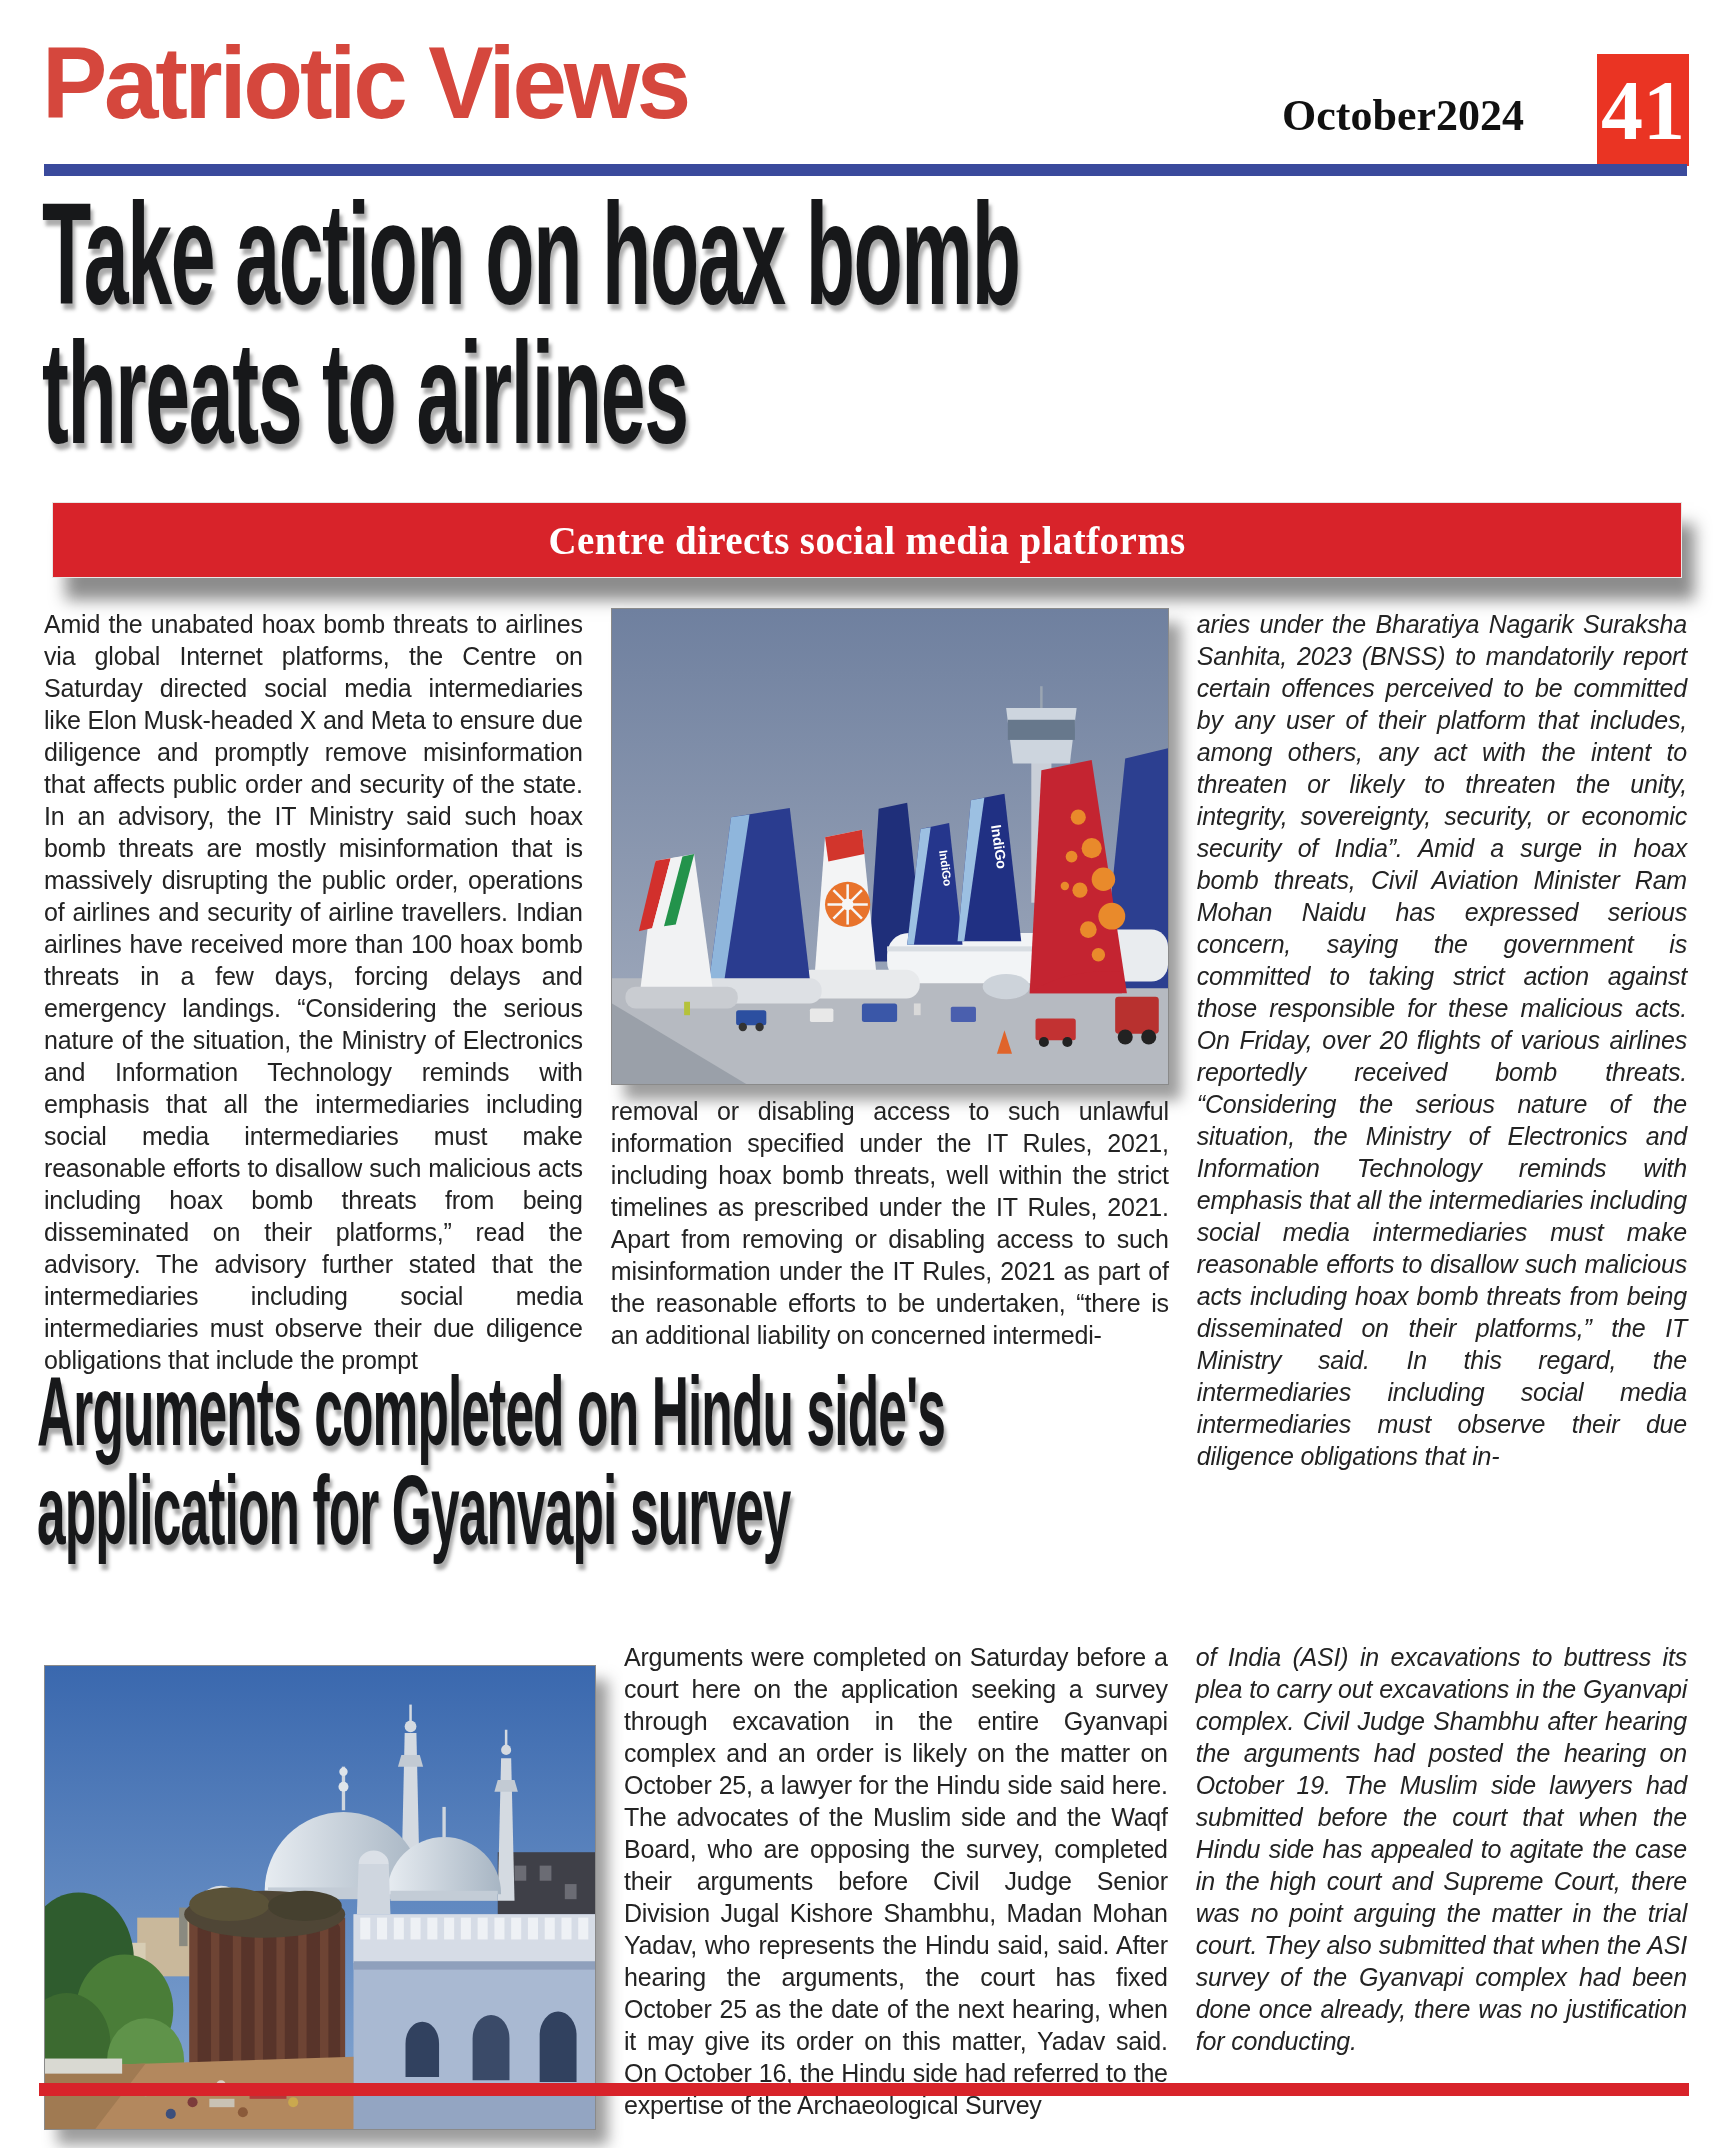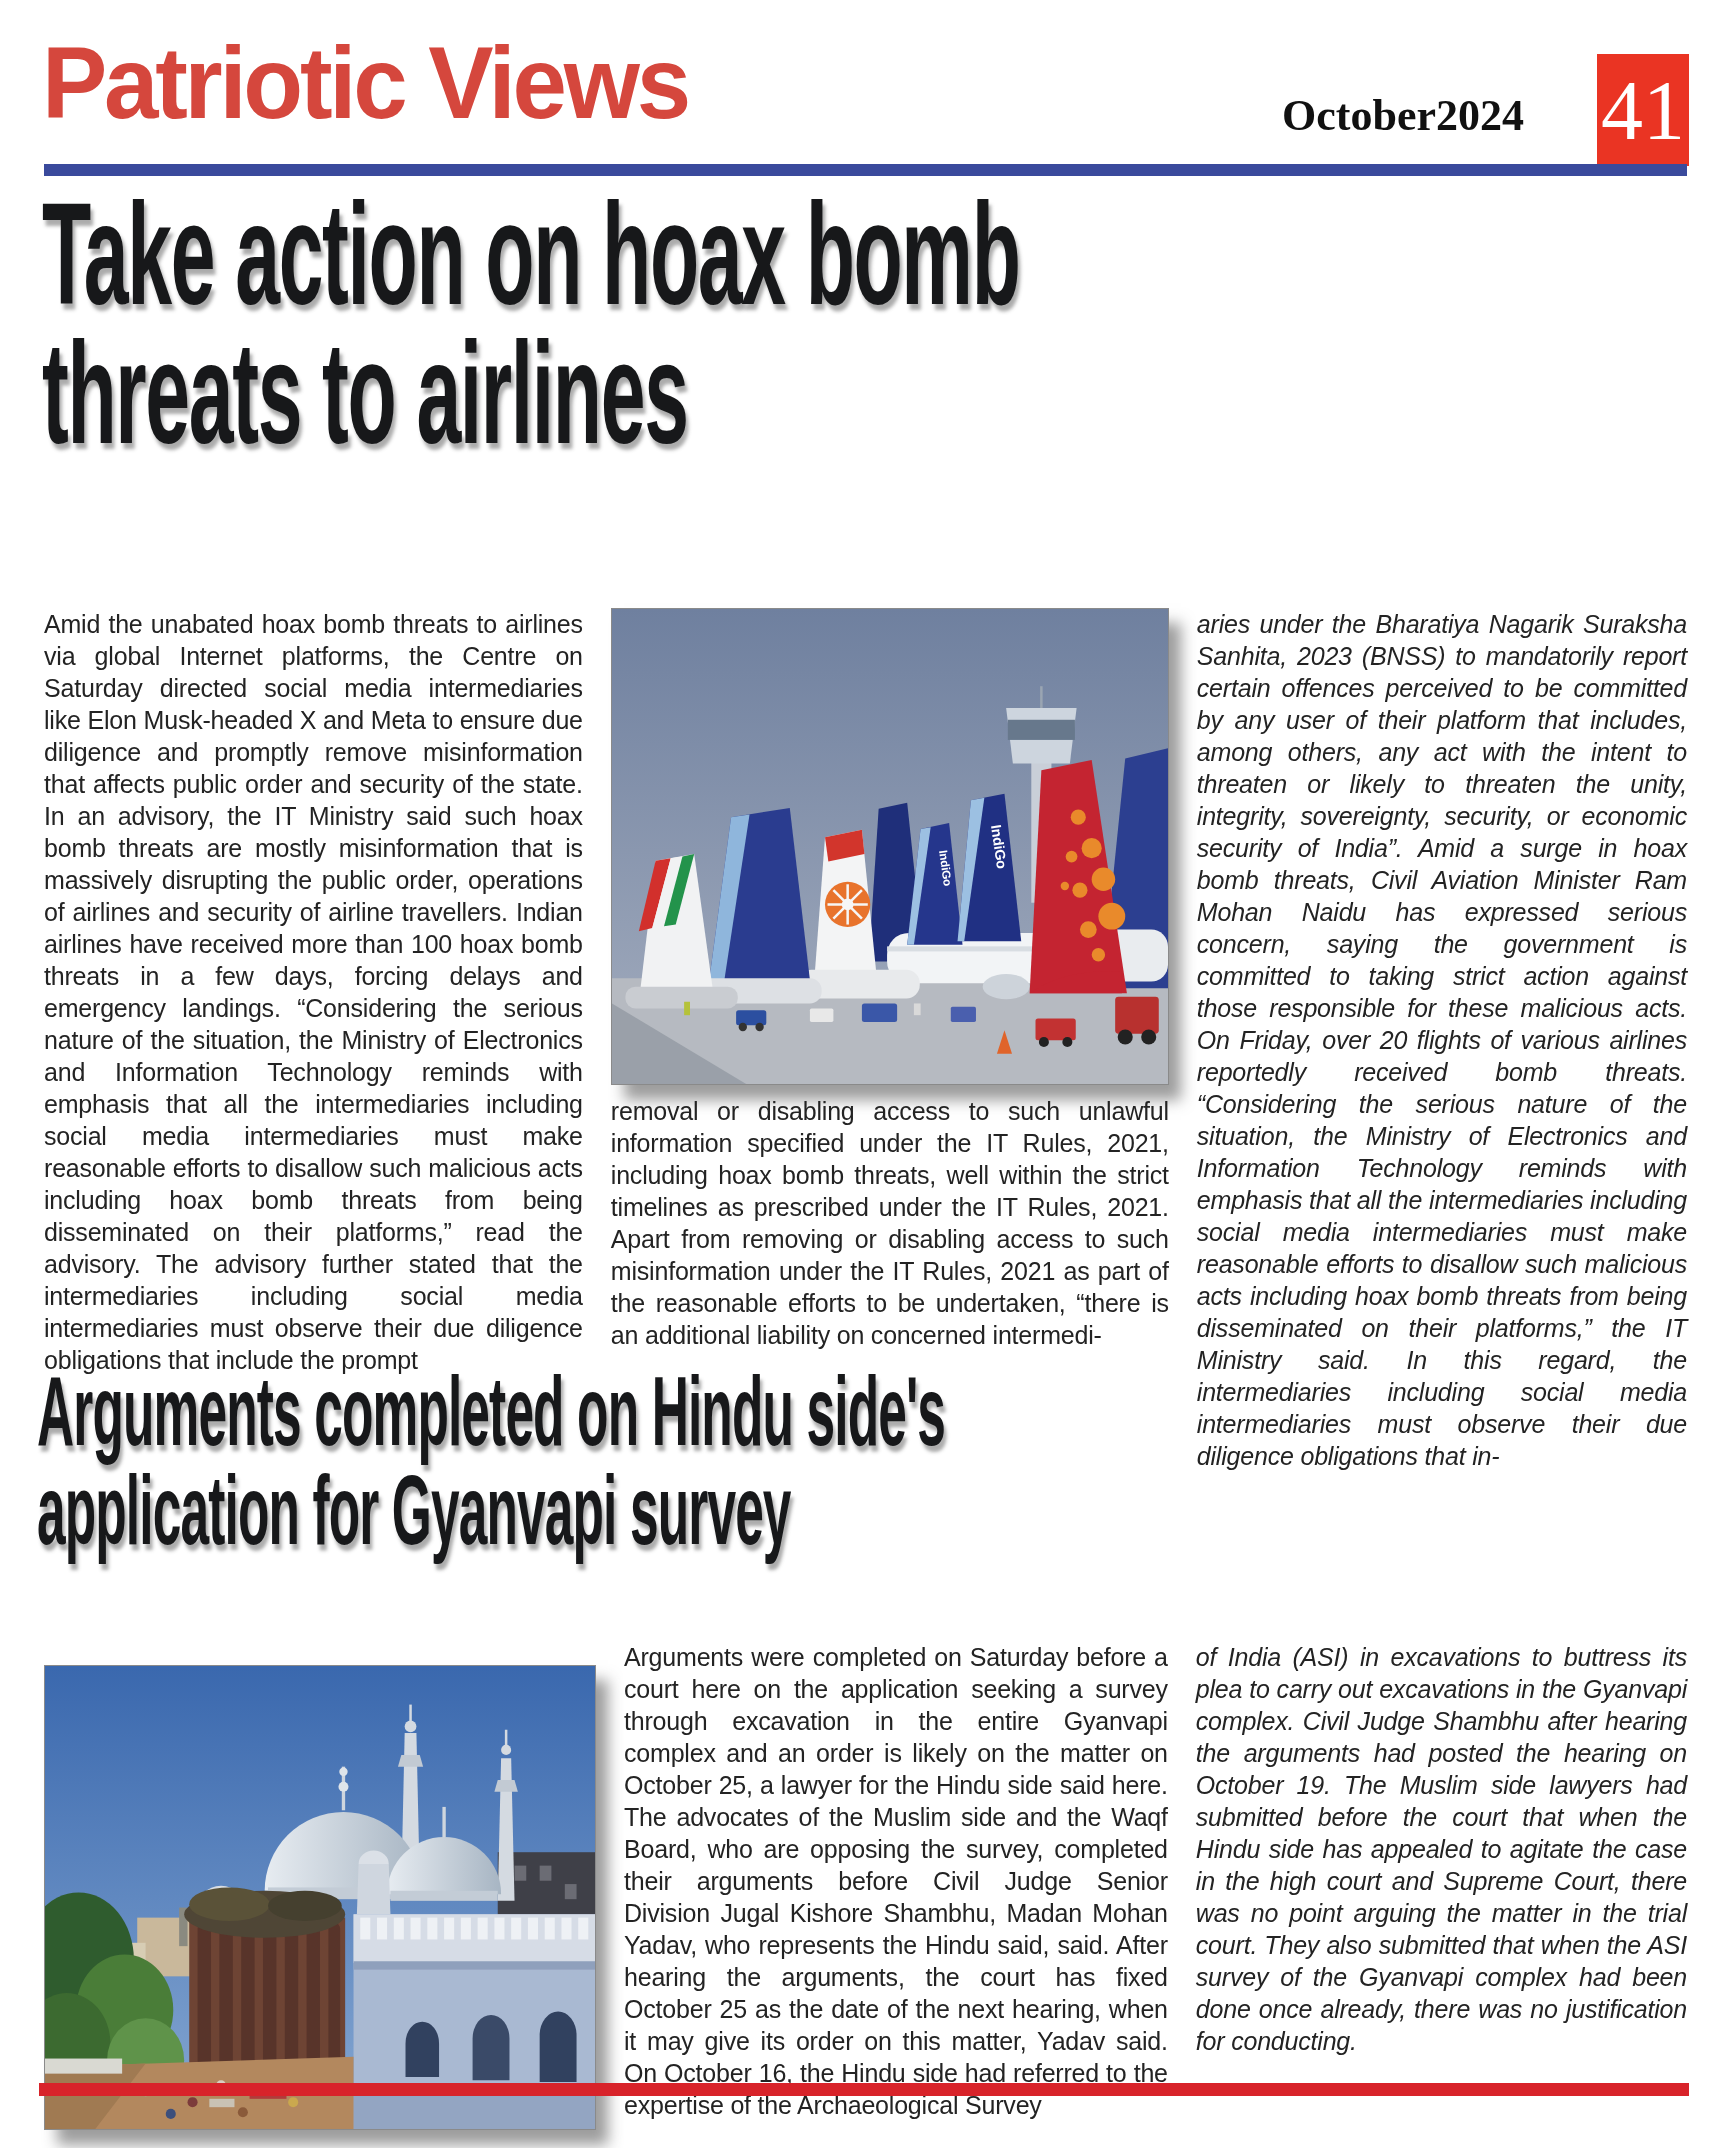--- a/index.html
+++ b/index.html
@@ -8,21 +8,21 @@
   
   .masthead-title{position:absolute;left:42px;top:32px;font-size:102px;font-weight:bold;
         letter-spacing:-3.4px;color:#d5473d;transform:scaleX(.96);transform-origin:left top;
         white-space:nowrap;line-height:1;}
   .masthead-sub{position:absolute;left:873px;top:116px;font-family:"Liberation Serif",serif;
         font-weight:bold;font-size:34px;color:#2b3a94;white-space:nowrap;}
   .issue-date{position:absolute;left:1282px;top:90px;font-family:"Liberation Serif",serif;
         font-weight:bold;font-size:44px;color:#111;}
   .page-box{position:absolute;left:1597px;top:54px;width:92px;height:112px;background:#ea3423;
         display:flex;align-items:center;justify-content:center;}
-  .page-box span{font-family:"Liberation Serif",serif;font-weight:normal;font-size:84px;color:#fff;}
+  .page-box span{font-family:"Liberation Serif",serif;font-weight:bold;font-size:84px;color:#fff;}
   .top-rule{position:absolute;left:44px;top:164px;width:1643px;height:11.7px;background:#3a4a9c;}
   
   .h1{position:absolute;left:42px;font-size:144px;line-height:1;font-weight:bold;color:#17181a;
         letter-spacing:-2.5px;transform:scaleX(.56);transform-origin:left top;white-space:nowrap;
         text-shadow:5px 5.9px 5px rgba(70,70,70,.45);}
   .h1.l1{top:183px;} .h1.l2{top:322px;}
   
   .banner{position:absolute;left:52px;top:502px;width:1628px;height:74px;background:#d8232a;
         display:flex;align-items:center;justify-content:center;
         box-shadow:13.4px 22px 15px rgba(45,45,45,.55);border:1.7px solid #e9e7e5;}
@@ -52,20 +52,23 @@
   <div class="masthead-title">Patriotic Views</div>
   <div class="issue-date">October2024</div>
   <div class="page-box">
     <span>41</span>
   </div>
   <div class="top-rule"></div>
 
   <div class="h1 l1">Take action on hoax bomb</div>
   <div class="h1 l2">threats to airlines</div>
 
+  <div class="banner">
+    <span>Centre directs social media platforms</span>
+  </div>
 
   <div class="cols a1">
     <div class="col c1">Amid the unabated hoax bomb threats to airlines via global Internet platforms, the Centre on Saturday directed social media intermediaries like Elon Musk-headed X and Meta to ensure due diligence and promptly remove misinformation that affects public order and security of the state. In an advisory, the IT Ministry said such hoax bomb threats are mostly misinformation that is massively disrupting the public order, operations of airlines and security of airline travellers. Indian airlines have received more than 100 hoax bomb threats in a few days, forcing delays and emergency landings. “Considering the serious nature of the situation, the Ministry of Electronics and Information Technology reminds with emphasis that all the intermediaries including social media intermediaries must make reasonable efforts to disallow such malicious acts including hoax bomb threats from being disseminated on their platforms,” read the advisory. The advisory further stated that the intermediaries including social media intermediaries must observe their due diligence obligations that include the prompt</div>
     <div class="col c2">
       
       <svg class="photo photo-planes" viewBox="0 0 663 566" xmlns="http://www.w3.org/2000/svg" preserveAspectRatio="none" style="font-size:30px">
         <defs>
           <linearGradient id="sky" x1="0" y1="0" x2="0" y2="1">
             <stop offset="0" stop-color="#6f809f"></stop>
               <stop offset="1" stop-color="#99a4b8"></stop>

